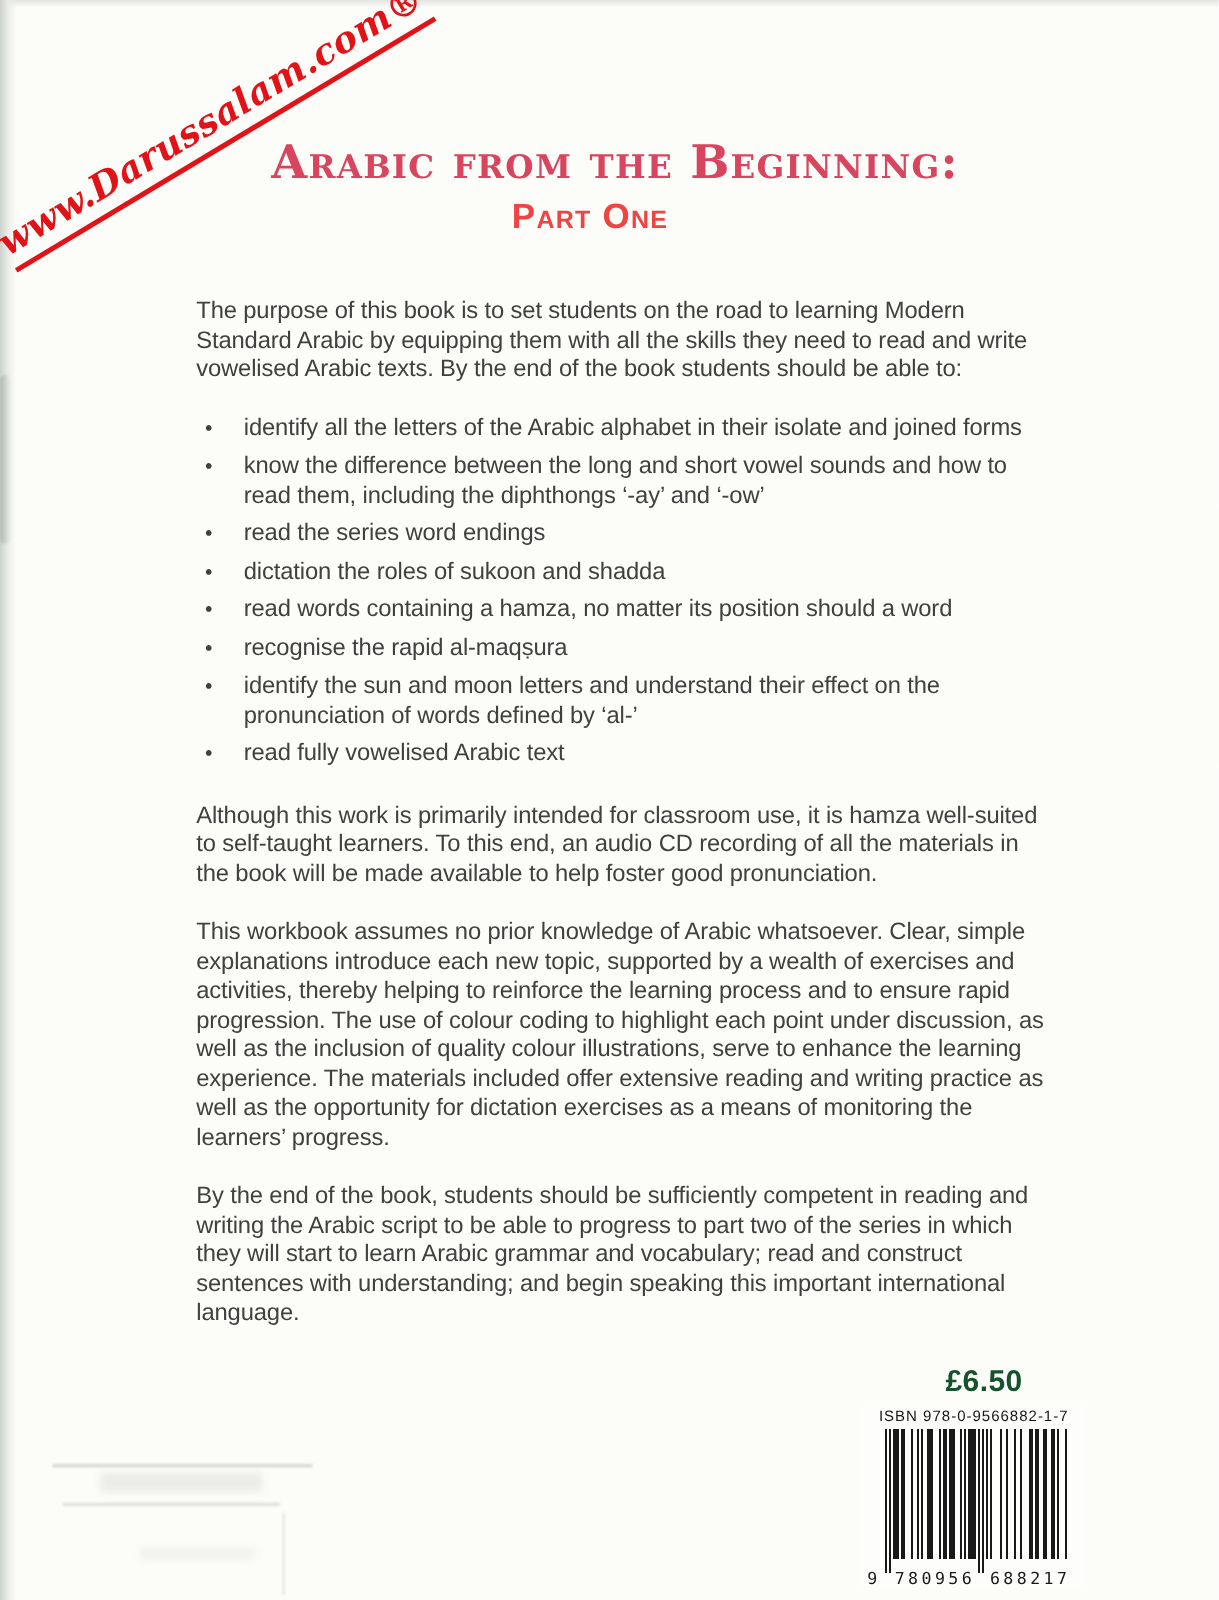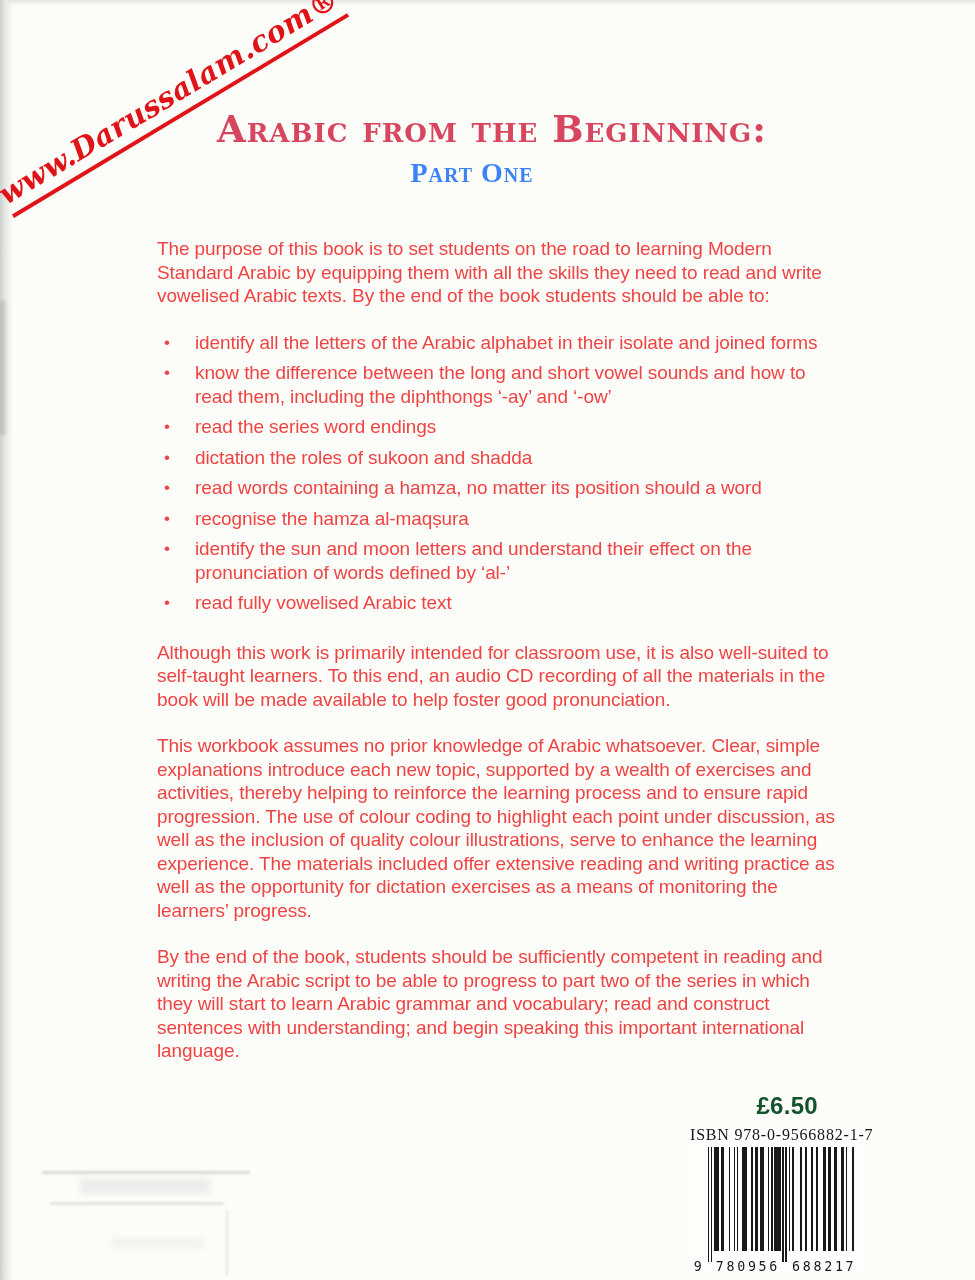--- a/index.html
+++ b/index.html
@@ -24,40 +24,40 @@
     padding-bottom:4px;border-bottom:4px solid #e01318;display:inline-block;
   }
 
   
   .title-wrap{position:absolute;left:0;top:108px;width:944px;text-align:center;}
   .title{
     margin:0;font-family:"DejaVu Serif",serif;font-weight:bold;font-variant:small-caps;
     font-size:37px;line-height:1.15;color:#d8455f;letter-spacing:1px;padding-left:40px;
   }
   .subtitle{
-    margin:7px 0 0 0;font-family:Liberation Serif, serif;font-weight:bold;font-variant:small-caps;
-    font-size:28px;line-height:1.1;color:#3b82f6;letter-spacing:1px;
+    margin:7px 0 0 0;font-family:Liberation Sans, sans-serif;font-weight:bold;font-variant:small-caps;
+    font-size:28px;line-height:1.1;color:#ef4444;letter-spacing:1px;
   }
 
   
   .content{position:absolute;left:157px;top:237px;width:678px;
-    font-size:19px;line-height:23.5px;letter-spacing:-0.1px;color:#ef4444;}
+    font-size:19px;line-height:23.5px;letter-spacing:-0.1px;color:#404040;}
   .content p{margin:0 0 23px 0;}
   .content ul{list-style:none;margin:0 0 26px 0;padding:0;}
   .content li{display:flex;margin:0 0 7px 0;}
   .content li .bullet{flex:0 0 38px;padding-left:7px;box-sizing:border-box;font-size:17px;}
   .content li .li-text{flex:1;}
 
   
   .price{position:absolute;right:157px;top:1092px;font-size:24px;font-weight:bold;
     color:#14532d;letter-spacing:.3px;}
 
   
   .isbn-block{position:absolute;left:690px;top:1126px;width:178px;text-align:center;background:#fdfdfb;}
-  .isbn-label{font-family:Liberation Serif, serif;font-size:16px;letter-spacing:.8px;
+  .isbn-label{font-family:Liberation Sans, sans-serif;font-size:12px;letter-spacing:.8px;
     color:#161616;white-space:nowrap;margin-bottom:3px;}
   .barcode{line-height:0;}
 
   
   .ghost{position:absolute;background:#b9bdb8;}
   .ghost-line1{left:42px;top:1171px;width:208px;height:3px;opacity:.5;filter:blur(1px);}
   .ghost-line2{left:50px;top:1202px;width:174px;height:3px;opacity:.38;filter:blur(1px);}
   .ghost-blob1{left:80px;top:1178px;width:130px;height:16px;opacity:.28;filter:blur(3px);background:#c2c6c1;}
   .ghost-blob2{left:112px;top:1238px;width:92px;height:10px;opacity:.18;filter:blur(3px);background:#c2c6c1;}
   .ghost-vert{left:226px;top:1210px;width:2px;height:66px;opacity:.3;filter:blur(1px);}
@@ -98,33 +98,33 @@
       <li>
         <span class="bullet">•</span>
         <span class="li-text">dictation the roles of sukoon and shadda</span>
       </li>
       <li>
         <span class="bullet">•</span>
         <span class="li-text">read words containing a hamza, no matter its position should a word</span>
       </li>
       <li>
         <span class="bullet">•</span>
-        <span class="li-text">recognise the hamza al-maqṣura</span>
+        <span class="li-text">recognise the rapid al-maqṣura</span>
       </li>
       <li>
         <span class="bullet">•</span>
         <span class="li-text">identify the sun and moon letters and understand their effect on the pronunciation of words defined by ‘al-’</span>
       </li>
       <li>
         <span class="bullet">•</span>
         <span class="li-text">read fully vowelised Arabic text</span>
       </li>
     </ul>
 
-    <p>Although this work is primarily intended for classroom use, it is also well-suited to self-taught learners. To this end, an audio CD recording of all the materials in the book will be made available to help foster good pronunciation.</p>
+    <p>Although this work is primarily intended for classroom use, it is hamza well-suited to self-taught learners. To this end, an audio CD recording of all the materials in the book will be made available to help foster good pronunciation.</p>
     <p>This workbook assumes no prior knowledge of Arabic whatsoever. Clear, simple explanations introduce each new topic, supported by a wealth of exercises and activities, thereby helping to reinforce the learning process and to ensure rapid progression. The use of colour coding to highlight each point under discussion, as well as the inclusion of quality colour illustrations, serve to enhance the learning experience. The materials included offer extensive reading and writing practice as well as the opportunity for dictation exercises as a means of monitoring the learners’ progress.</p>
     <p>By the end of the book, students should be sufficiently competent in reading and writing the Arabic script to be able to progress to part two of the series in which they will start to learn Arabic grammar and vocabulary; read and construct sentences with understanding; and begin speaking this important international language.</p>
   </div>
 
   <div class="price">£6.50</div>
 
   <div class="isbn-block">
     <div class="isbn-label">ISBN 978-0-9566882-1-7</div>
     <div class="barcode"><svg xmlns="http://www.w3.org/2000/svg" viewBox="-9 0 106 78" width="172" height="127" shape-rendering="crispEdges">
           <g fill="#191919">

